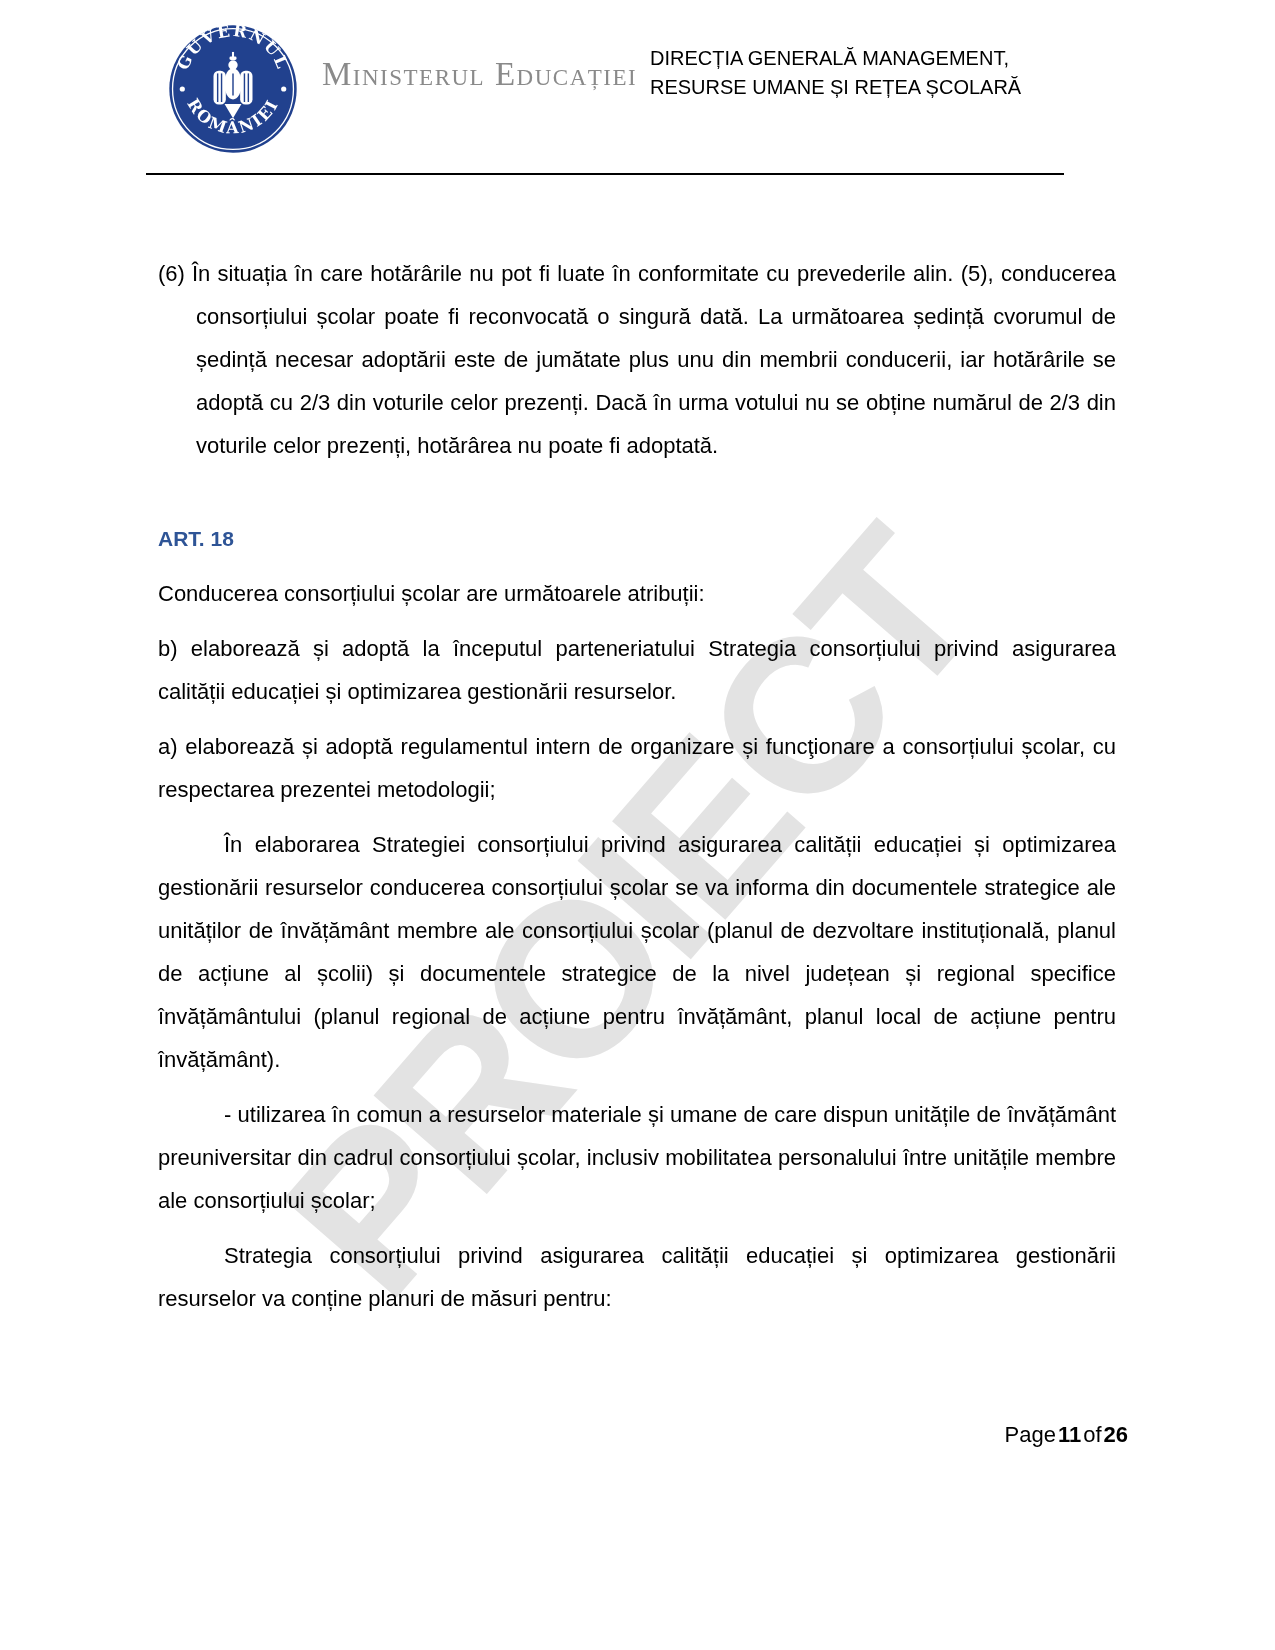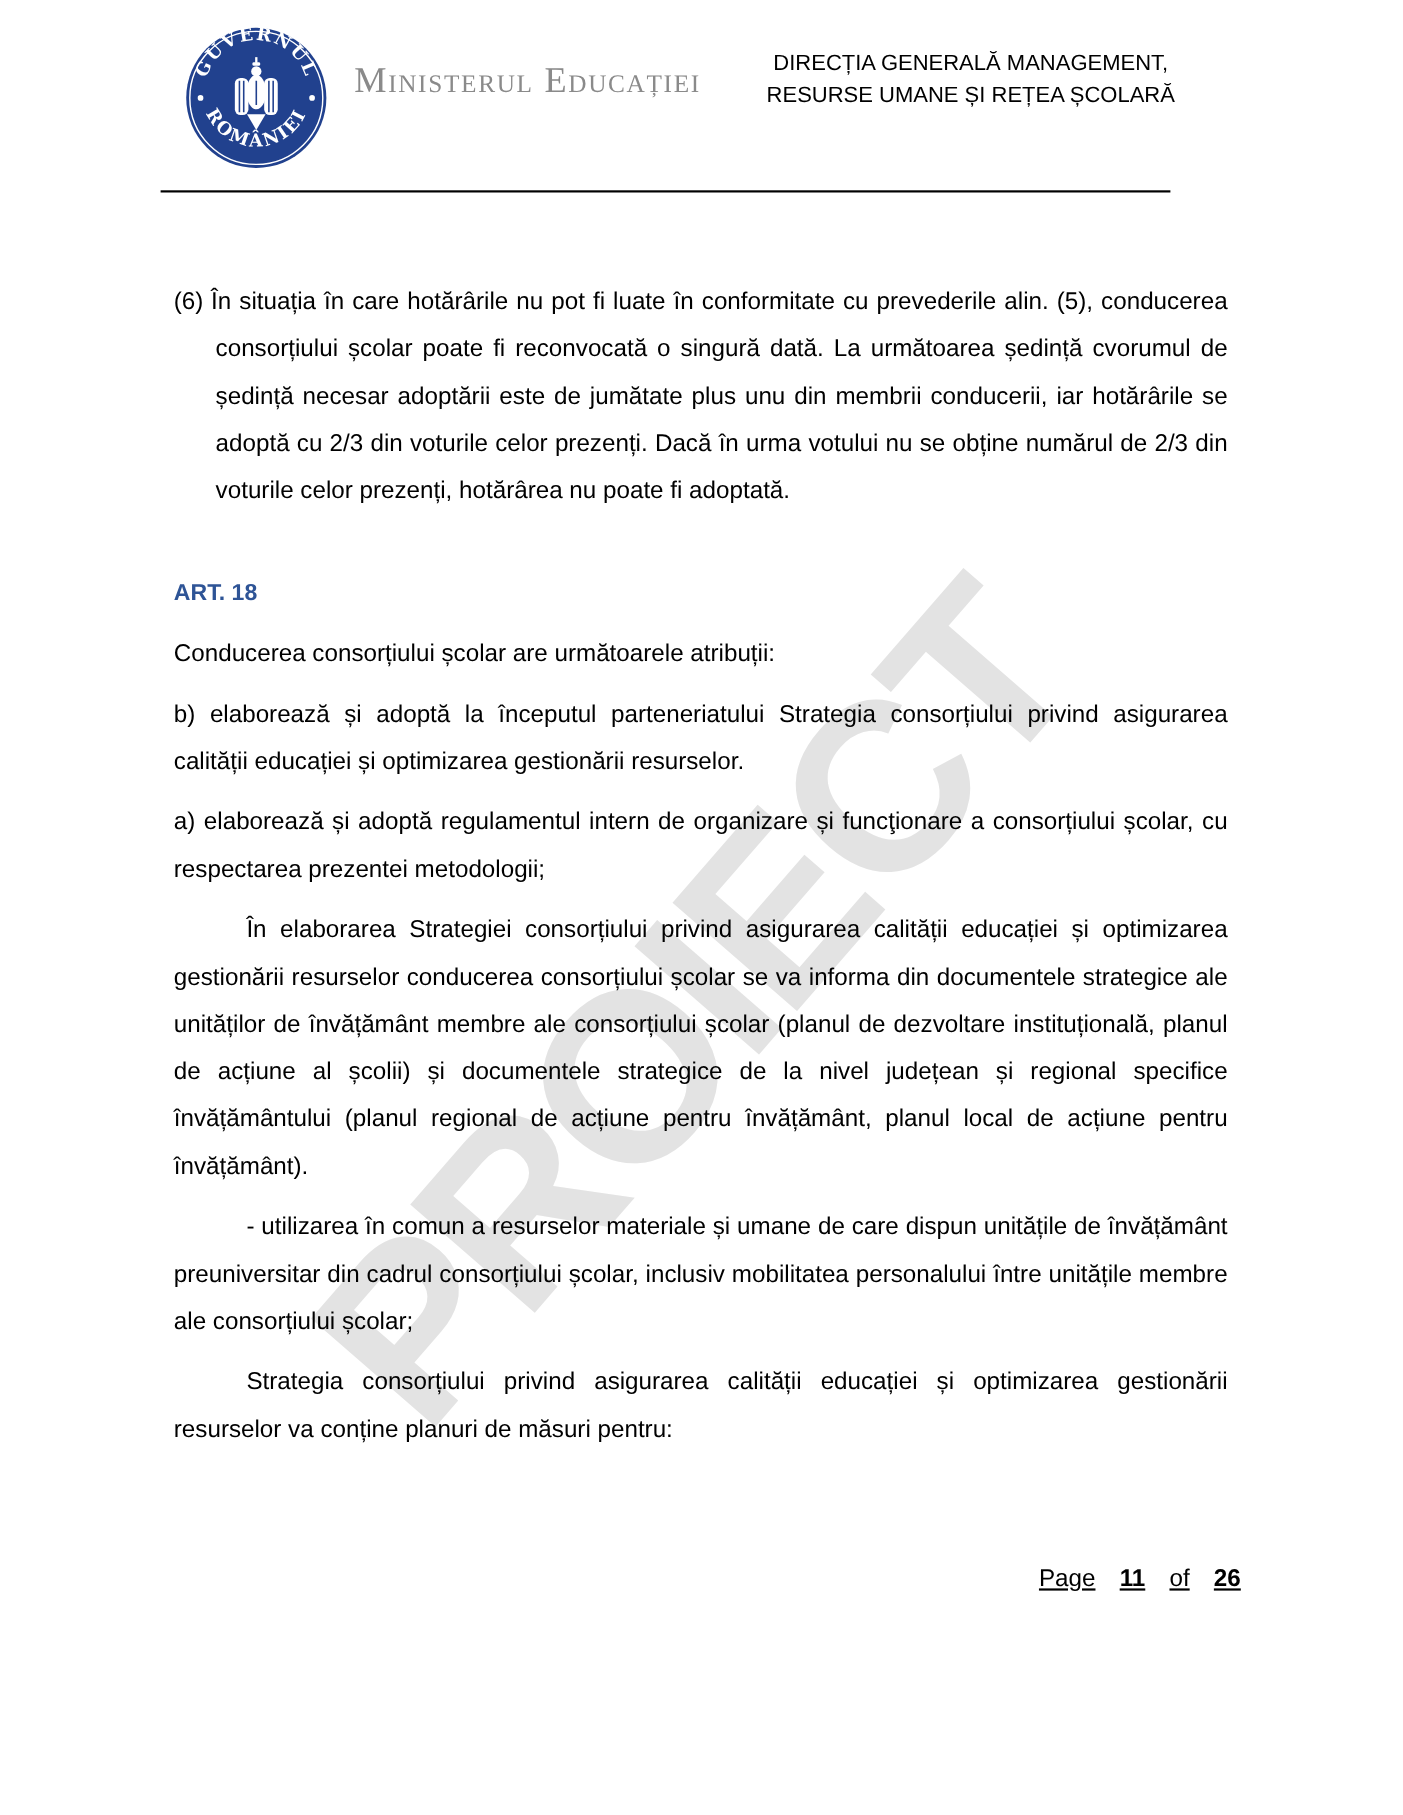--- a/index.html
+++ b/index.html
@@ -16,21 +16,21 @@
   }
   
   .seal { position:absolute; left:168px; top:24px; width:130px; height:130px; z-index:2; }
   .ministry {
     position:absolute; left:322px; top:56px; z-index:2;
     font-family:"Liberation Serif", serif; font-variant:small-caps;
     font-size:33px; letter-spacing:1.5px; color:#8a8a8a; white-space:nowrap;
   }
   .direction {
     position:absolute; left:650px; top:44px; width:465px; z-index:2;
-    text-align:center; font-size:20px; line-height:29px; color:#000;
+    text-align:left; font-size:20px; line-height:29px; color:#000;
   }
   .separator {
     position:absolute; left:146px; top:157px; width:918px; height:16px;
     border-bottom:2px solid #000; z-index:2;
   }
   
   .content {
     position:absolute; left:146px; top:240px; width:982px; z-index:1;
     font-size:22px; line-height:43px; text-align:justify;
   }
@@ -38,21 +38,21 @@
   .hang { padding-left:38px; text-indent:-38px; }
   .plabel { margin-right:7px; }
   .indent { text-indent:66px; }
   .art-heading {
     margin-top:50px !important; color:#2e5496; font-weight:700; font-size:21px;
     text-align:left;
   }
   
   .footer {
     position:absolute; top:1422px; right:147px; z-index:1;
-    font-size:22px; display:flex; gap:22px; color:#000;text-decoration:underline;
+    font-size:22px; display:flex; gap:2px; color:#000;
   }
   .footer .bold { font-weight:700;text-align:right; }
 </style>
 </head>
 <body>
 
 <div class="page">
 
   <div class="watermark">PROIECT</div>
 

